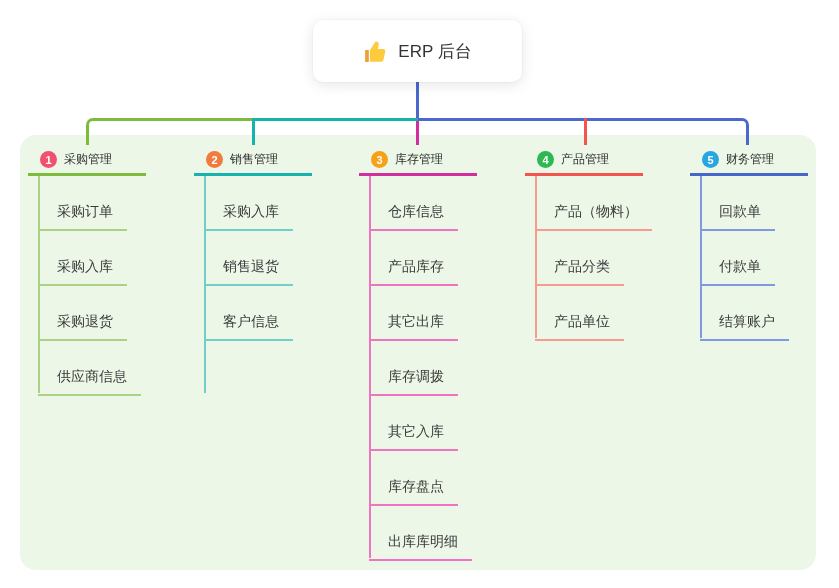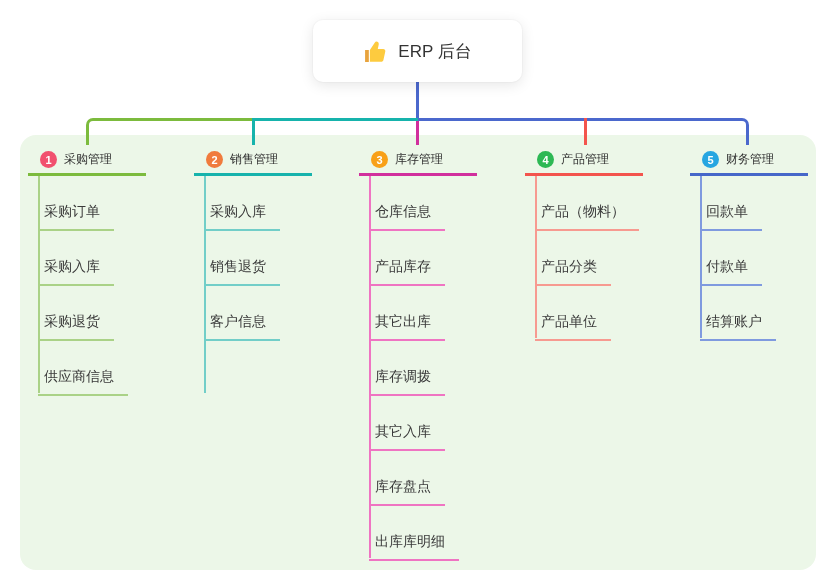--- a/index.html
+++ b/index.html
@@ -51,21 +51,21 @@
 
   
   .children { position:relative; margin-left:10px; }
   .vline { position:absolute; left:0; top:0; width:2px; }
   .b1 .vline { background:#AAD287; } .b2 .vline { background:#72CEC8; }
   .b3 .vline { background:#EF74C2; } .b4 .vline { background:#F79A90; }
   .b5 .vline { background:#7F9ADF; }
   .n4 .vline { height:217px; } .n7 .vline { height:382px; } .n3 .vline { height:162px; }
 
   .item { height:55px; width:max-content; display:flex; align-items:flex-end;
-          padding:0 14px 8px 6px; border-bottom:2px solid;
+          padding:0 14px 8px 19px; border-bottom:2px solid;
           font-size:14px; color:#3a3a3a; white-space:nowrap; }
   .item:first-child { height:50px; }
   .b1 .item { border-color:#AAD287; } .b2 .item { border-color:#72CEC8; }
   .b3 .item { border-color:#EF74C2; } .b4 .item { border-color:#F79A90; }
   .b5 .item { border-color:#7F9ADF; }
 </style>
 </head>
 <body>
 
 <div id="canvas">

